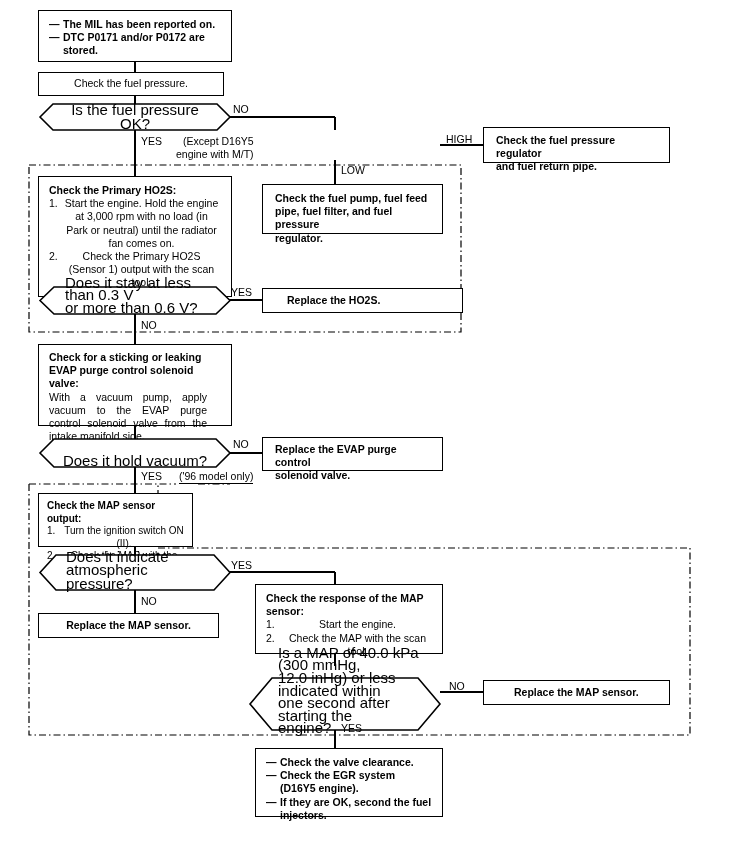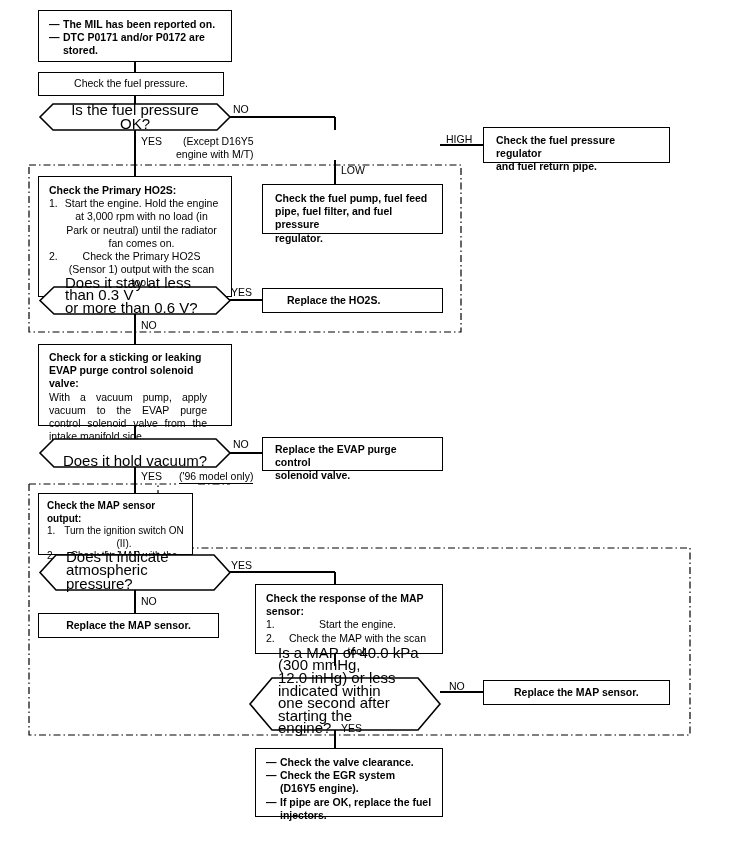--- a/index.html
+++ b/index.html
@@ -201,21 +201,21 @@
       <polygon points="0,13.5 14,0 176,0 190,13.5 176,27 14,27" fill="#fff" stroke="#000" stroke-width="1.6"></polygon>
     </svg>
     <div class="hex-label" style="padding-left:25px;padding-right:20px;line-height:12.4px;">
       <span>Does it stay at less than 0.3 V</span>
       <span>or more than 0.6 V?</span>
     </div>
   </div>
   <div class="lbl" style="left:231px;top:286px;">YES</div>
   <div class="lbl" style="left:141px;top:319px;">NO</div>
 
-  <div class="box centerleft bold" style="left:262px;top:288px;width:181px;height:25px;">
+  <div class="box centerleft bold" style="left:262px;top:288px;width:201px;height:25px;">
     <span>Replace the HO2S.</span>
   </div>
 
   <div class="box" style="left:38px;top:344px;width:194px;height:82px;padding:6px 24px 6px 10px;">
     <span class="ttl">Check for a sticking or leaking</span>
     <span class="ttl">EVAP purge control solenoid</span>
     <span class="ttl">valve:</span>
     <div class="just">With a vacuum pump, apply vacuum to the EVAP purge control solenoid valve from the intake manifold side.</div>
   </div>
 
@@ -229,21 +229,21 @@
   </div>
   <div class="lbl" style="left:233px;top:438px;">NO</div>
   <div class="lbl" style="left:141px;top:470px;">YES</div>
   <div class="lbl ul" style="left:179px;top:470px;">('96 model only)</div>
 
   <div class="box bold" style="left:262px;top:437px;width:181px;height:34px;padding:5px 8px 5px 12px;">
     <div>Replace the EVAP purge control</div>
     <div>solenoid valve.</div>
   </div>
 
-  <div class="box" style="left:38px;top:493px;width:155px;height:62px;padding:6px 6px 6px 8px;font-size:10px;line-height:12.6px;">
+  <div class="box" style="left:38px;top:493px;width:155px;height:54px;padding:6px 6px 6px 8px;font-size:10px;line-height:12.6px;">
     <span class="ttl">Check the MAP sensor output:</span>
     <div class="li">
       <span class="n">1.</span>
       <span class="t">Turn the ignition switch ON (II).</span>
     </div>
     <div class="li">
       <span class="n">2.</span>
       <span class="t just">Check the MAP with the scan tool.</span>
     </div>
   </div>
@@ -299,17 +299,17 @@
     <div class="dash">
       <span class="d">—</span>
       <span class="t">Check the valve clearance.</span>
     </div>
     <div class="dash">
       <span class="d">—</span>
       <span class="t">Check the EGR system (D16Y5 engine).</span>
     </div>
     <div class="dash">
       <span class="d">—</span>
-      <span class="t">If pipe are OK, replace the fuel injectors.</span>
+      <span class="t">If they are OK, second the fuel injectors.</span>
     </div>
   </div>
 
 </div>
 
 </body></html>

